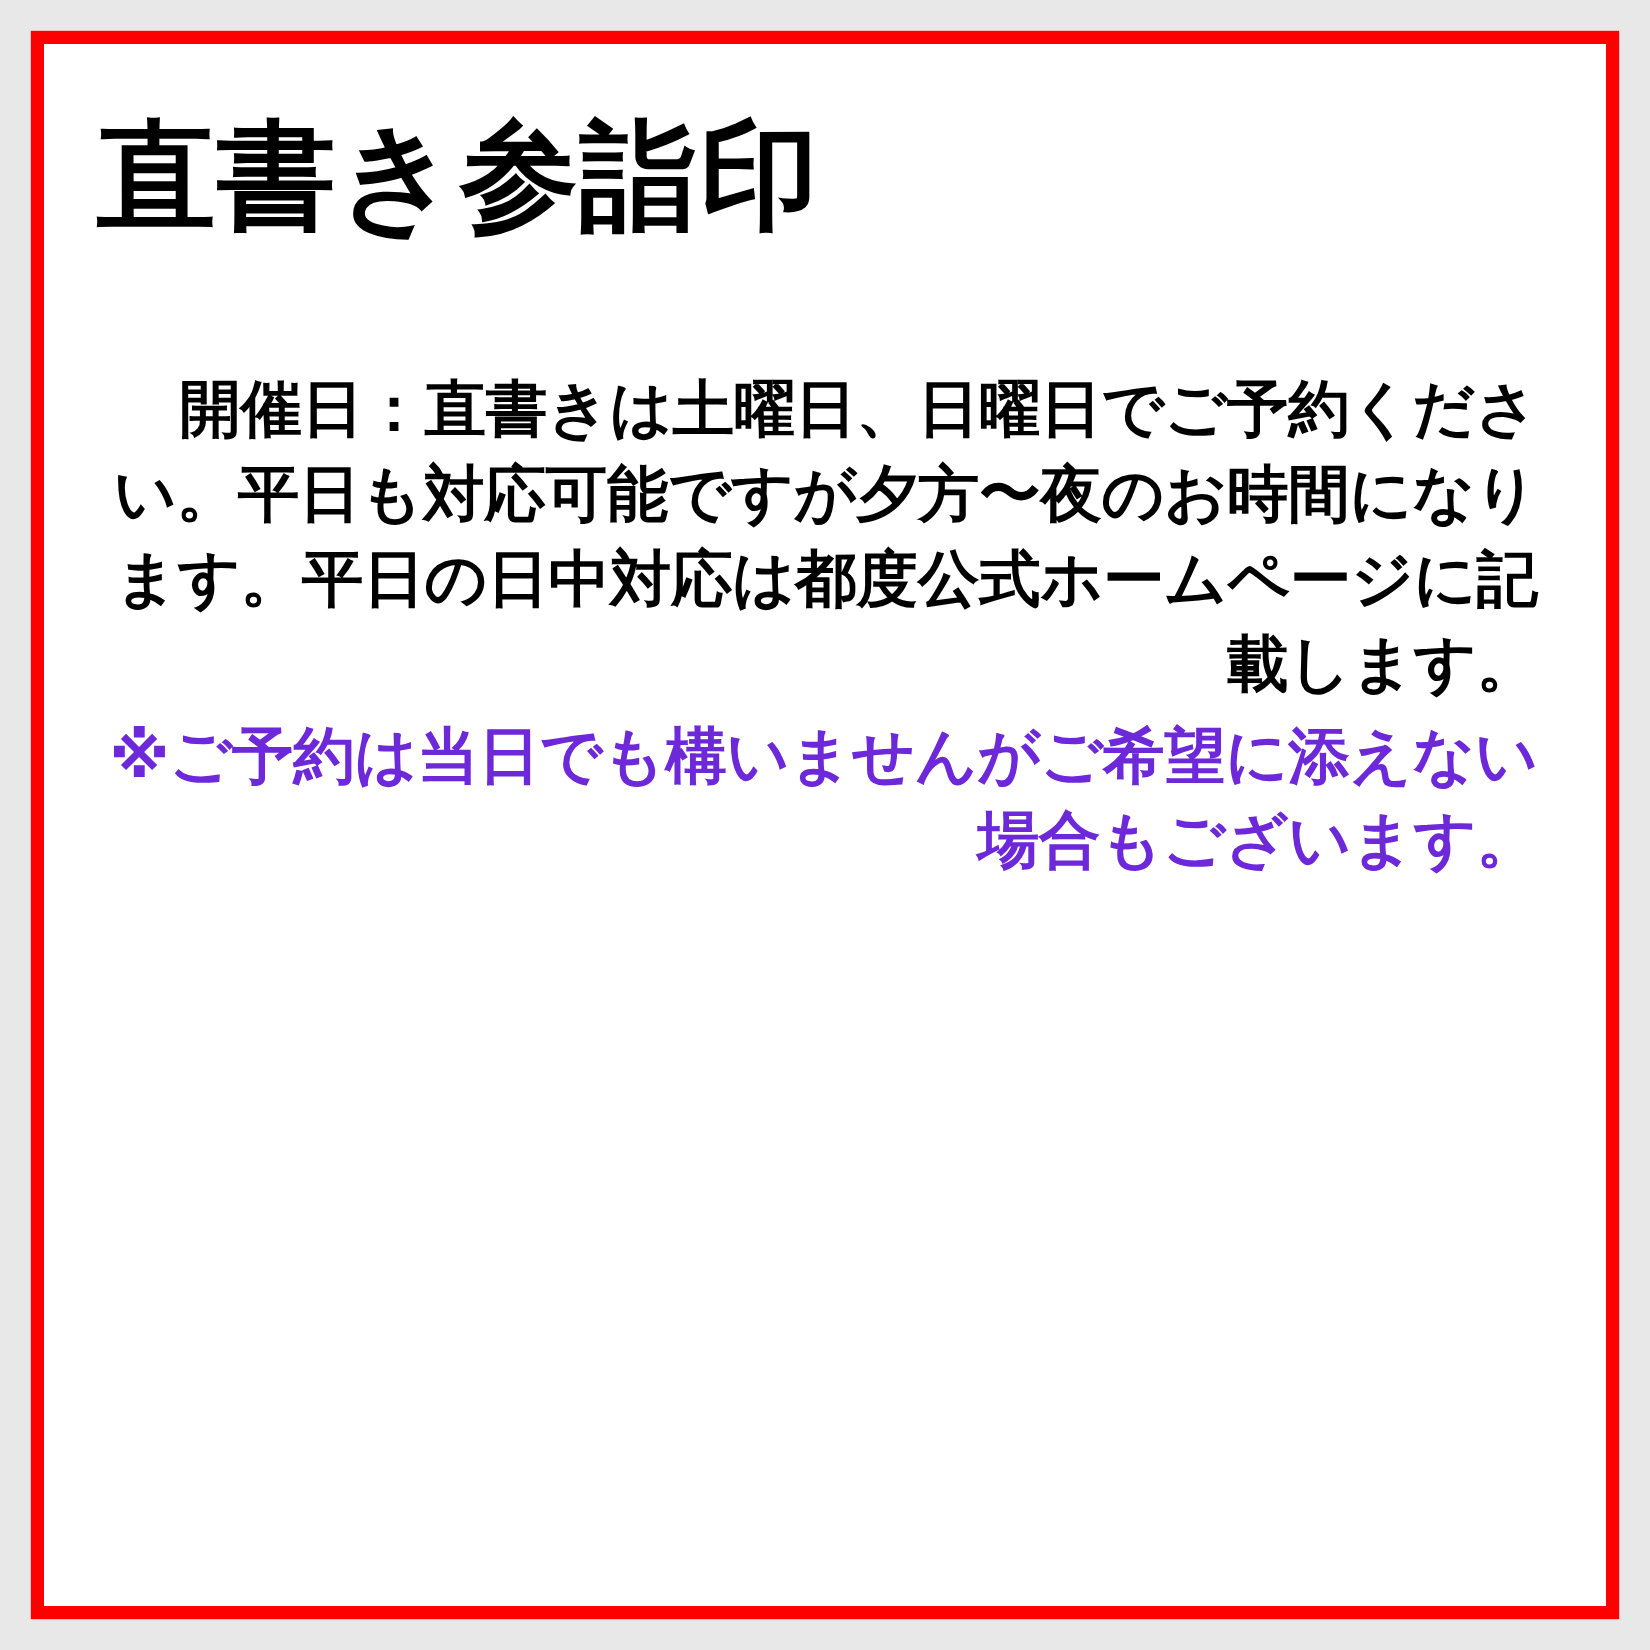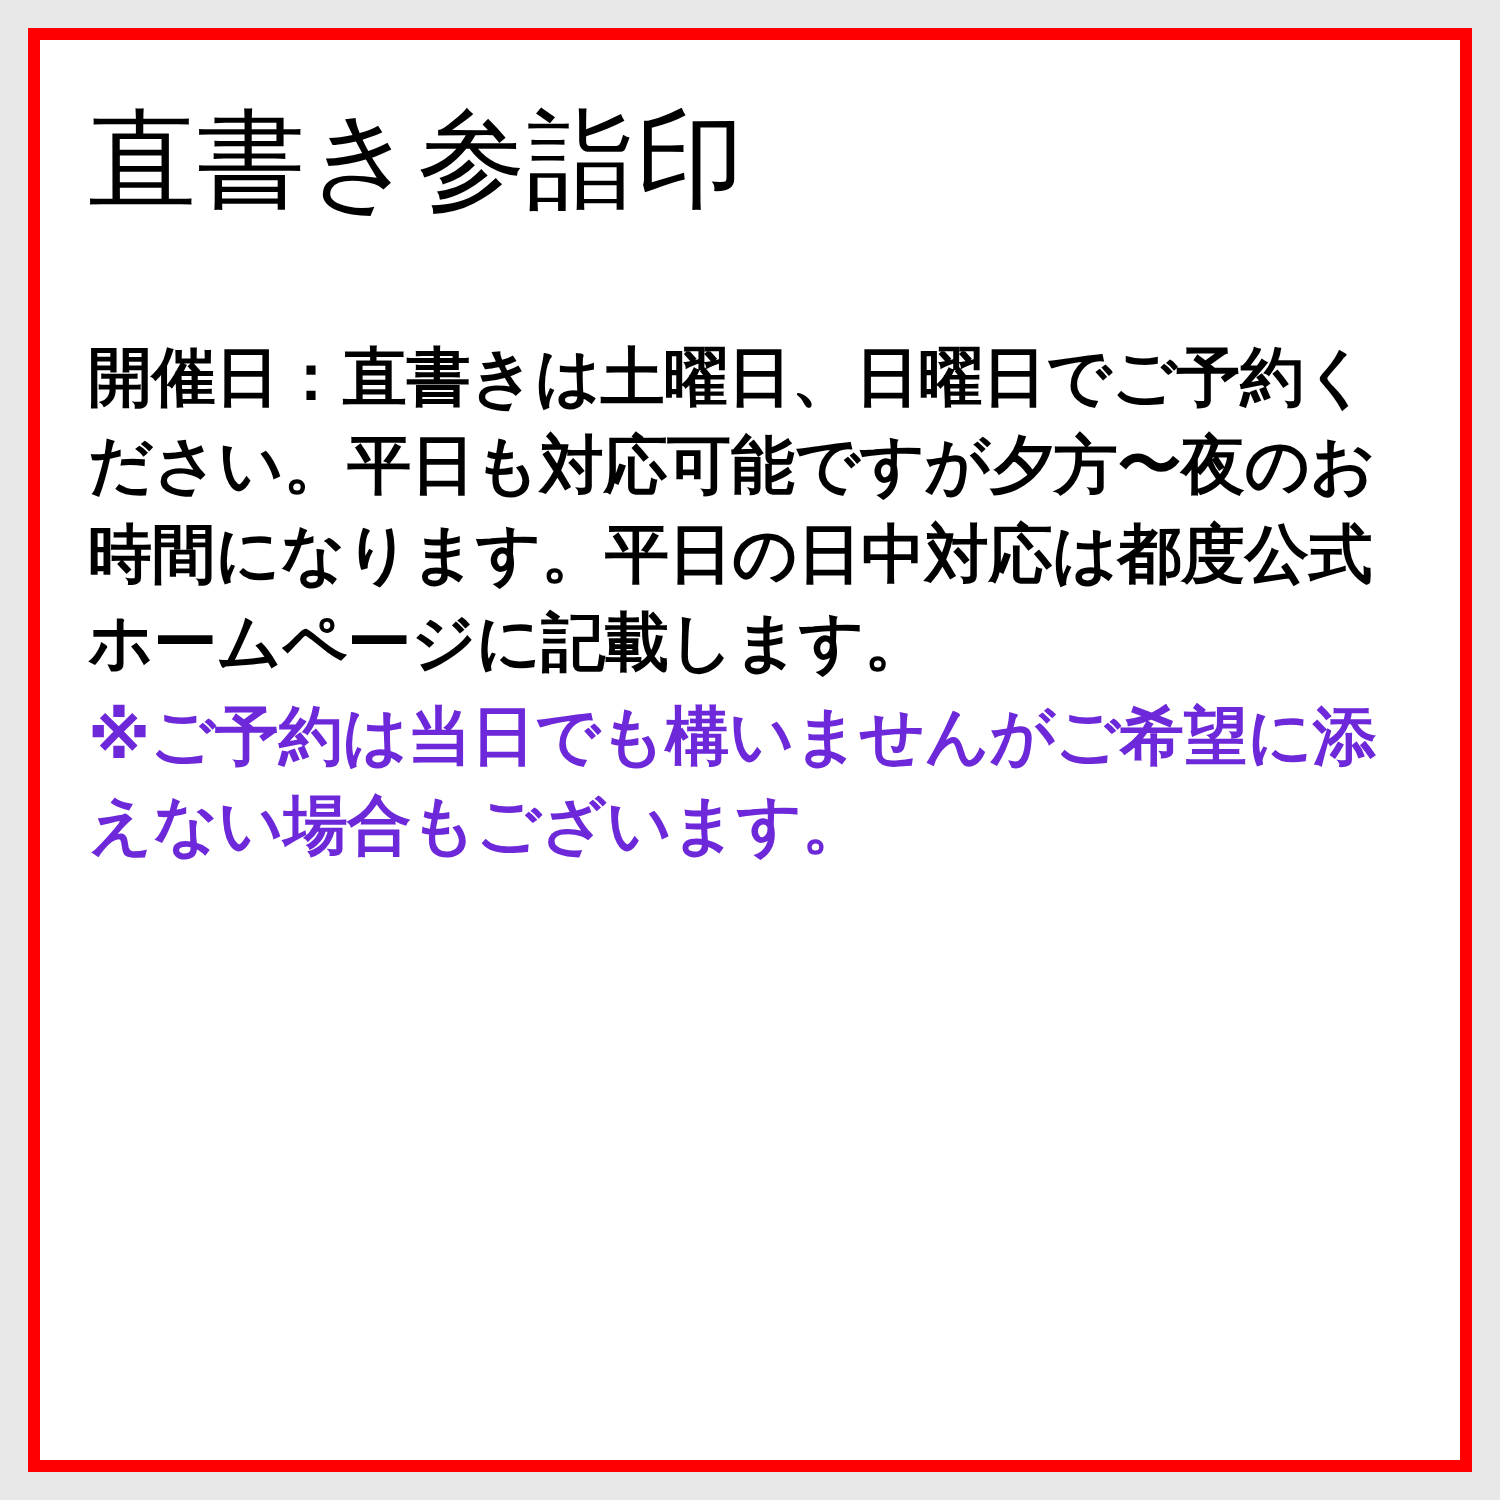--- a/index.html
+++ b/index.html
@@ -37,37 +37,37 @@
     left: 0;
     top: 0;
     right: 0;
     bottom: 0;
     padding: 60px 62px 40px 48px;
     box-sizing: border-box;
   }
   .title {
     font-size: 108px;
     line-height: 1.12;
-    font-weight: normal;
+    font-weight: bold;
     color: #000000;
     letter-spacing: 0.01em;
     margin: 0 0 0 0;
     white-space: nowrap;
   }
   .body-block {
     margin-top: 112px;
   }
   .para {
-    font-size: 64px;
+    font-size: 56px;
     line-height: 1.38;
     font-weight: bold;
     color: #000000;
     margin: 0 0 6px 0;
     letter-spacing: -0.005em;
-    text-align: left;
+    text-align: right;
   }
   .para.red {
     color: #6d28d9;
   }
   .para + .para {
     margin-top: 4px;
   }
 </style>
 </head>
 <body>

